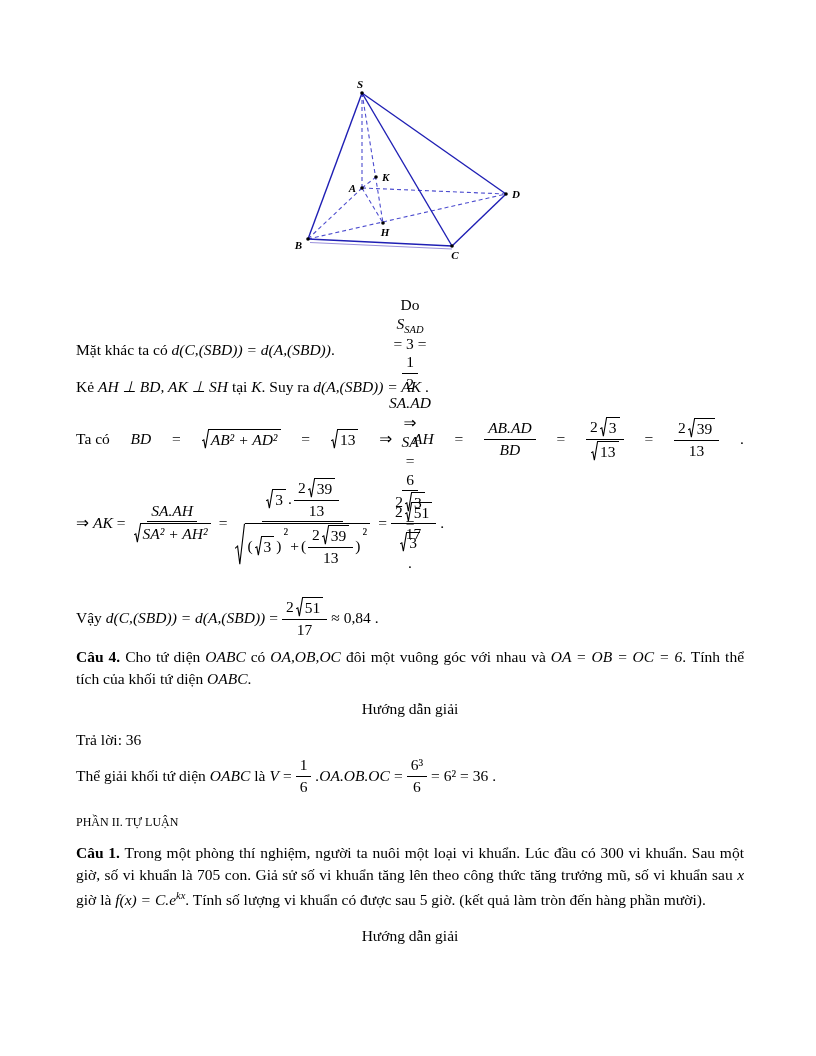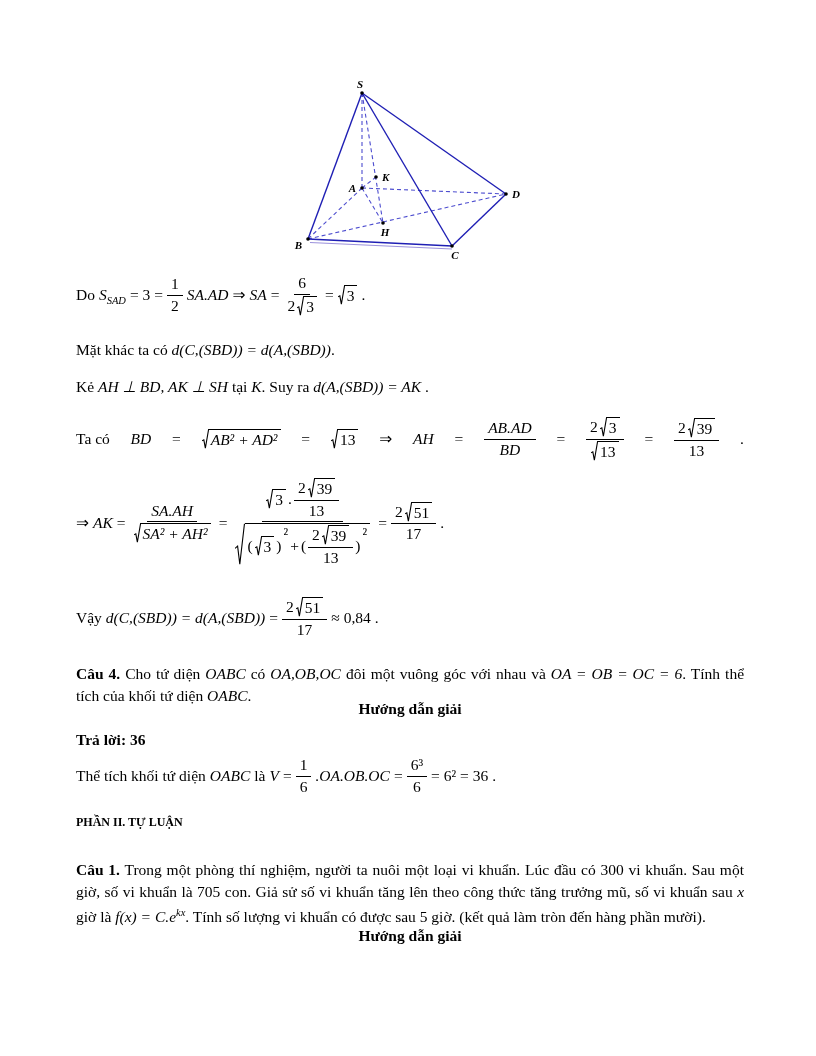--- a/index.html
+++ b/index.html
@@ -1,21 +1,21 @@
 <!DOCTYPE html>
 <html><head>
 <meta charset="utf-8">
 <style>
   html,body{margin:0;padding:0;background:#e8e8e8;}
   .page{position:relative;width:816px;height:1056px;background:#ffffff;margin:0 auto;
         font-family:"Liberation Serif", serif;font-size:15.5px;color:#000;overflow:hidden;}
   .abs{position:absolute;left:76px;width:668px;}
   p{margin:0;line-height:21.5px;}
-  .just{text-align:justify;margin-top:17px;}
-  .b{font-weight:bold;}
+  .just{text-align:justify;}
+  .b{font-weight:normal;}
   .i{font-style:italic;}
   .center{text-align:center;}
   
   .mline{display:flex;align-items:center;column-gap:4px;line-height:1.25;white-space:nowrap;}
   .v{font-style:italic;}
   .o{font-style:normal;}
   .pair{display:inline-flex;align-items:baseline;}
   .ssub{font-size:10.5px;font-style:italic;position:relative;top:4px;}
   sup.v{font-size:10.5px;font-style:italic;}
   
@@ -68,21 +68,21 @@
       <text x="360" y="88" text-anchor="middle">S</text>
       <text x="356" y="192" text-anchor="end">A</text>
       <text x="382" y="181" text-anchor="start">K</text>
       <text x="302" y="249" text-anchor="end">B</text>
       <text x="455" y="259" text-anchor="middle">C</text>
       <text x="512" y="198" text-anchor="start">D</text>
       <text x="385" y="236" text-anchor="middle">H</text>
     </g>
   </svg>
 
-  <div class="abs mline" style="top:274px;">
+  <div class="abs mline" style="top:295px;flex-direction:column;">
     <span class="o">Do</span>
     <span class="pair">
         <span class="v">S</span>
         <span class="ssub">SAD</span>
       </span>
     <span class="o">= 3 =</span>
     <span class="frac">
         <span class="num">1</span>
         <span class="den">2</span>
       </span>
@@ -335,21 +335,21 @@
     <span>đôi một vuông góc với nhau và</span>
     <span class="i">OA = OB = OC = 6</span><span>. Tính thể tích của khối tứ diện</span>
     <span class="i">OABC</span><span>.</span>
   </p>
 
   <p class="abs center b" style="top:698px;">Hướng dẫn giải</p>
 
   <p class="abs b" style="top:723px;margin-top:6px;">Trả lời: 36</p>
 
   <div class="abs mline" style="top:756px;">
-    <span class="o">Thể tích khối tứ diện</span>
+    <span class="o">Thể giải khối tứ diện</span>
     <span class="v">OABC</span>
     <span class="o">là</span>
     <span class="v">V</span>
     <span class="o">=</span>
     <span class="frac">
         <span class="num">1</span>
         <span class="den">6</span>
       </span>
     <span class="v">.OA.OB.OC</span>
     <span class="o">=</span>

